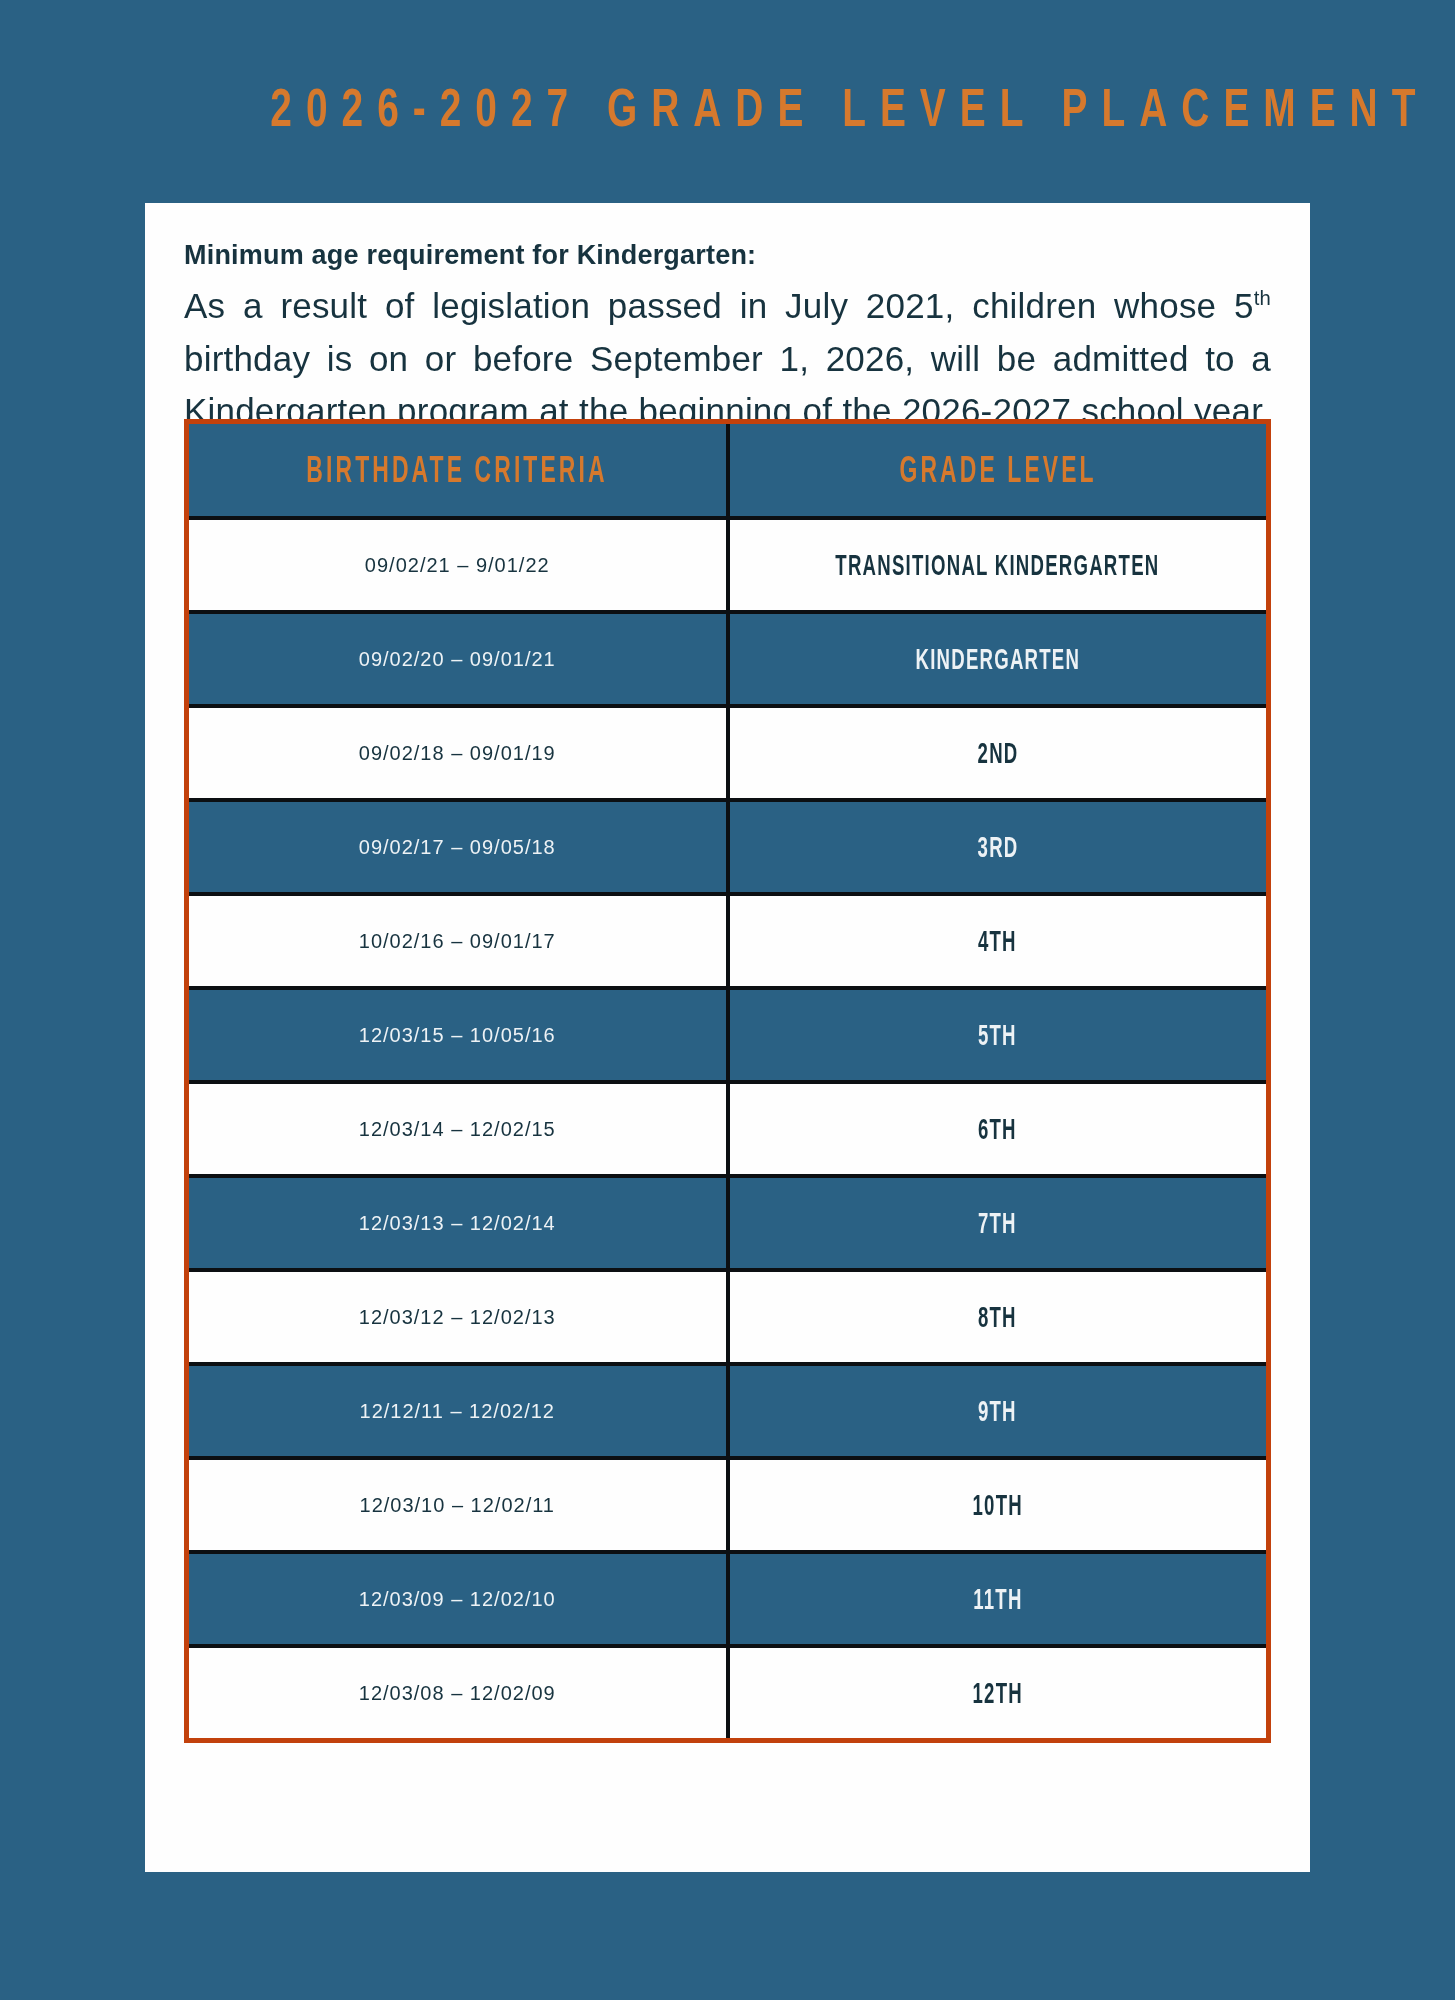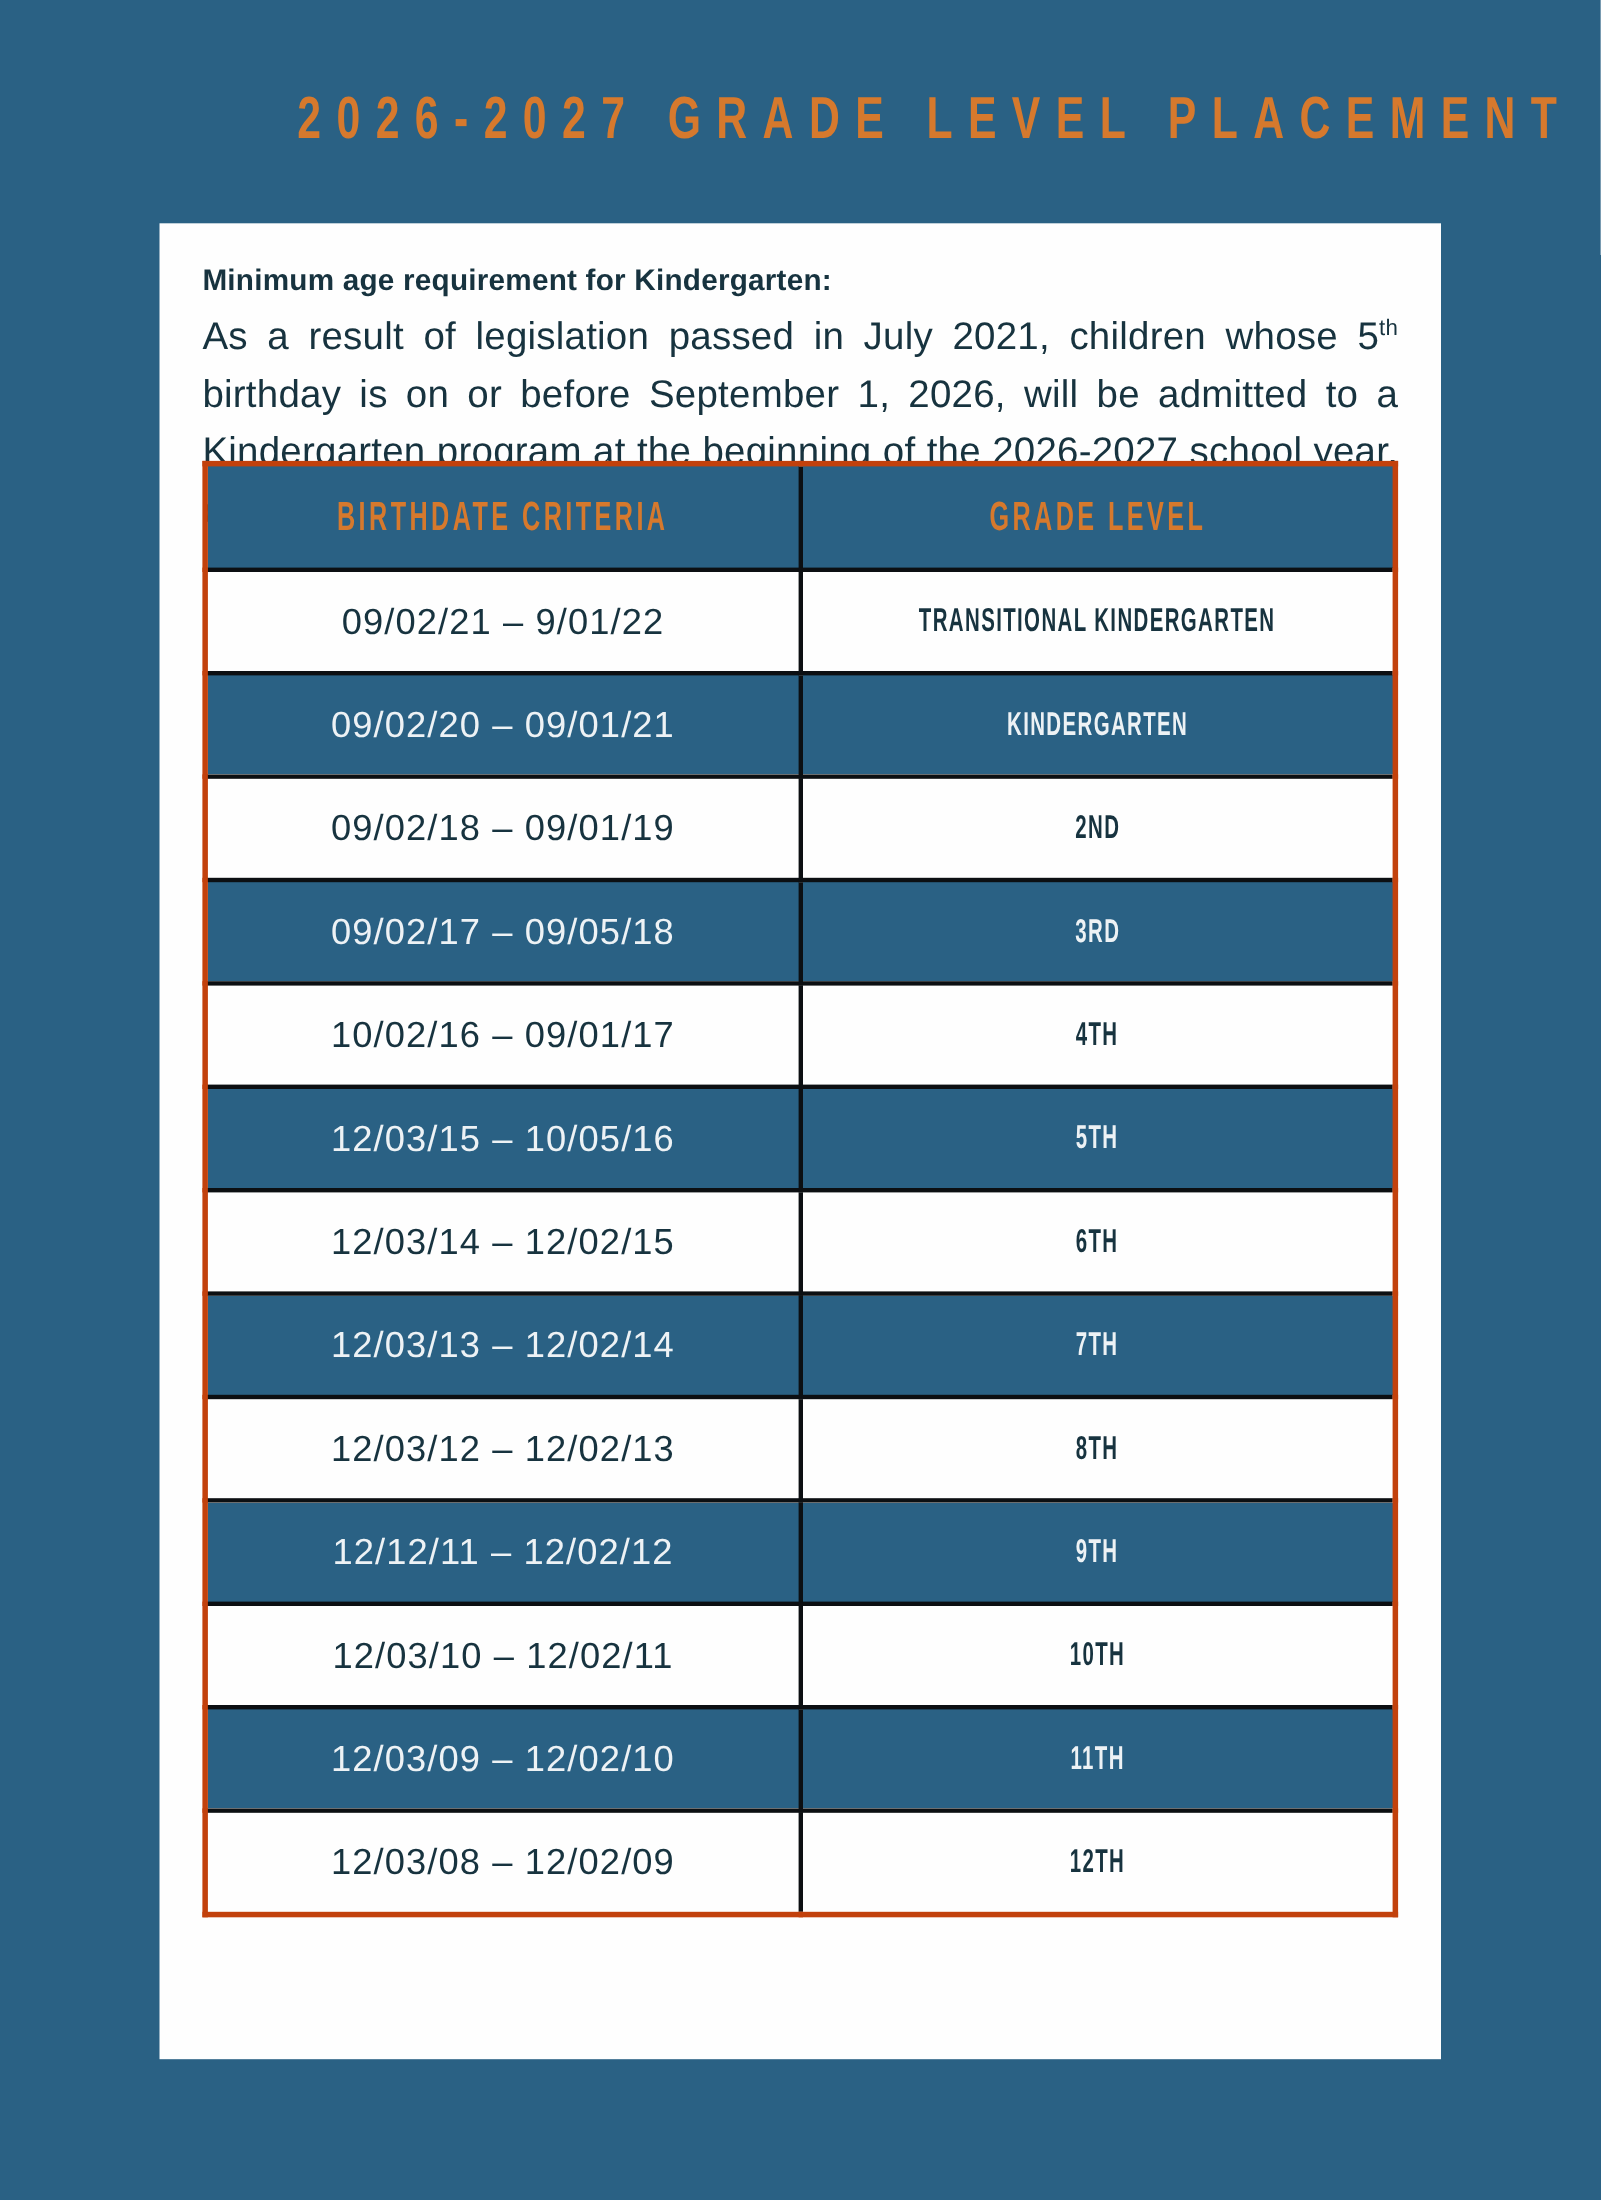--- a/index.html
+++ b/index.html
@@ -90,21 +90,21 @@
     font-size: 37px;
     font-weight: 700;
     letter-spacing: 5px;
   }
   .grade-text {
     font-size: 30px;
     font-weight: 700;
     letter-spacing: 2px;
   }
   .date-cell {
-    font-size: 33px;
+    font-size: 20px;
     letter-spacing: 1px;
   }
 </style>
 </head>
 <body>
 
 <div class="page">
 
   <h1 class="title">
     <span class="title-text">2026-2027 GRADE LEVEL PLACEMENT CHART</span>

